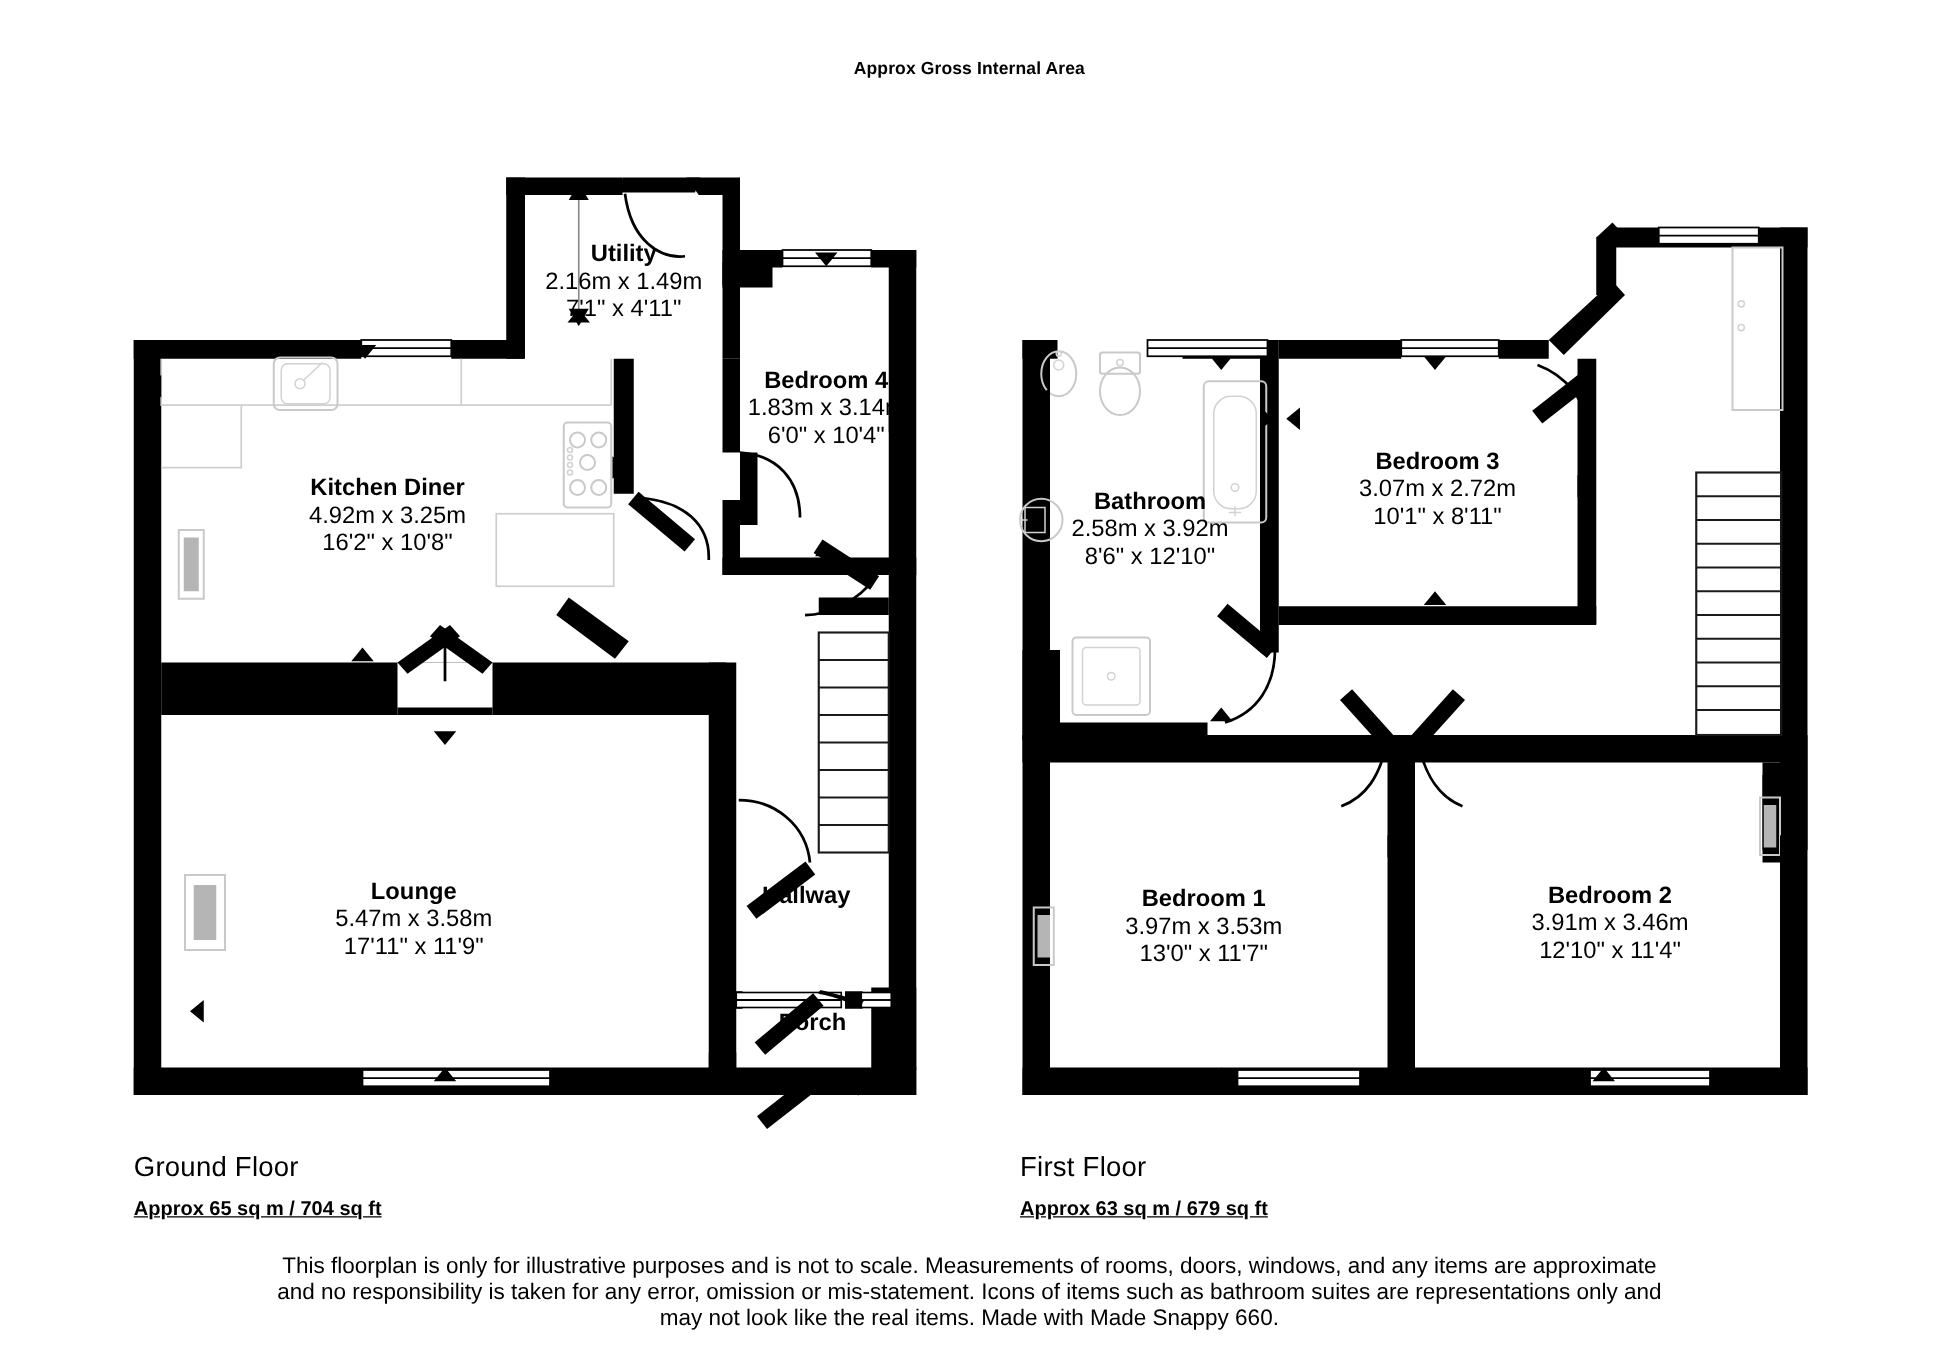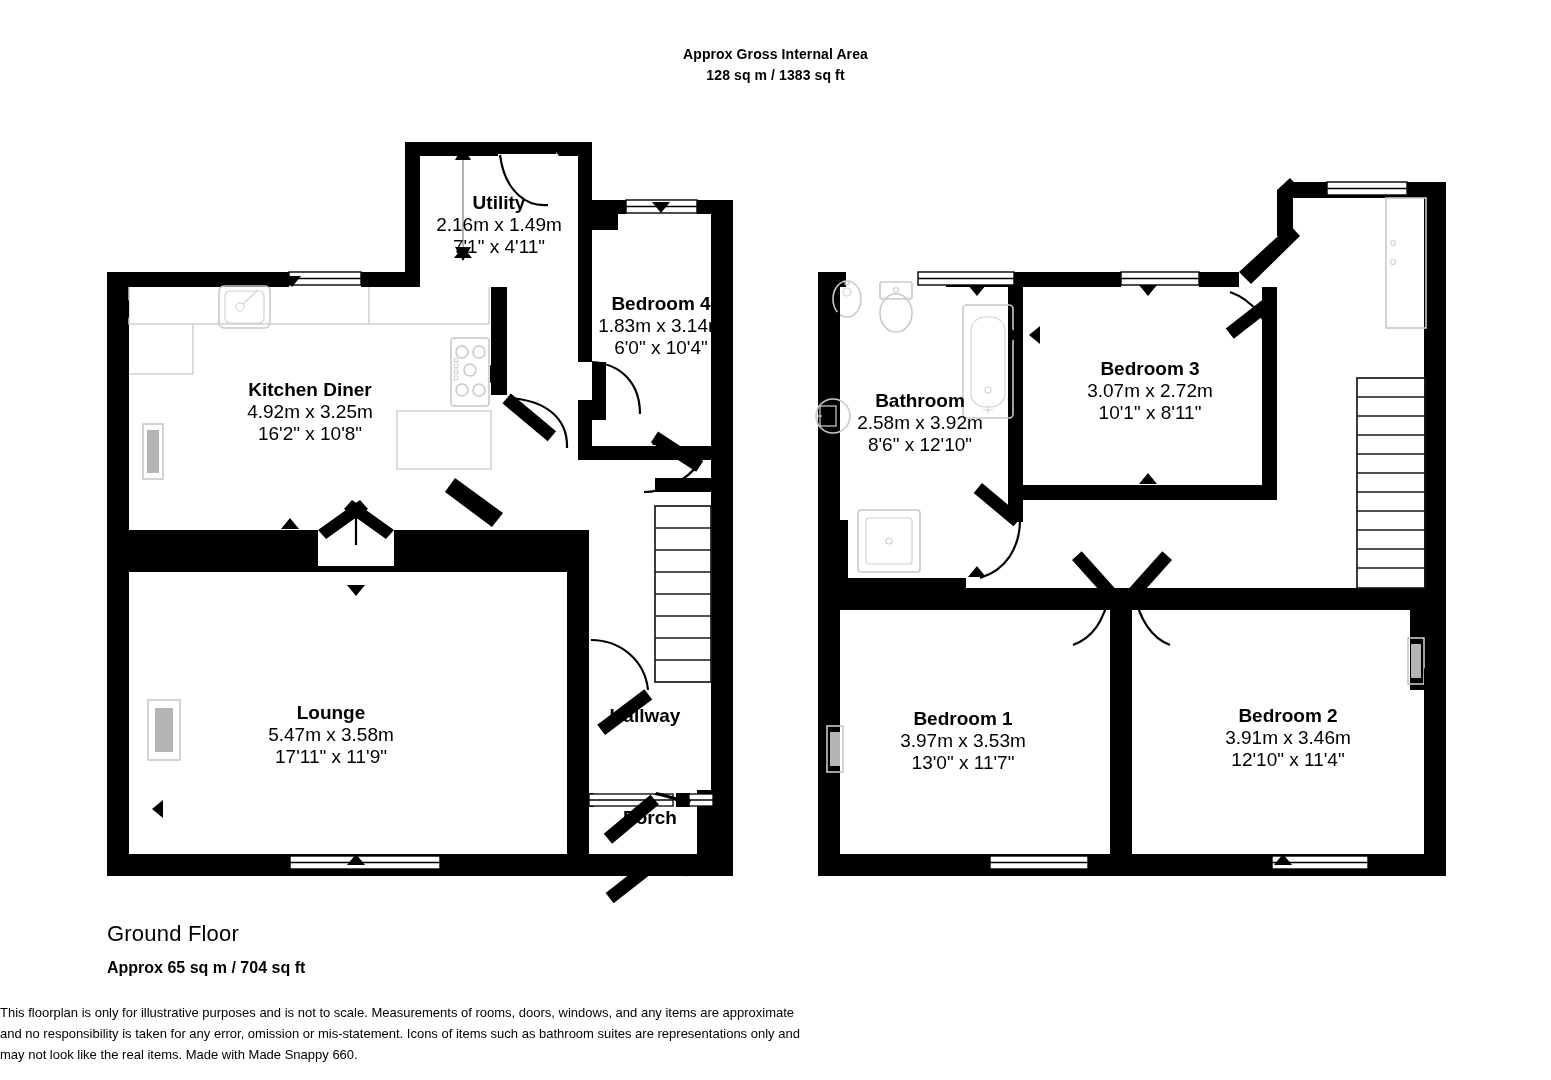--- a/index.html
+++ b/index.html
@@ -94,43 +94,44 @@
     font-size: 22px;
     font-weight: normal;
     line-height: 32px;
     letter-spacing: .2px;
   }
   .floor-cap .s {
     font-size: 16px;
     font-weight: bold;
     line-height: 22px;
     margin-top: 7px;
+    text-decoration: underline;
   }
   #gf-cap { left: 107px; top: 918px; }
   #ff-cap { left: 816px; top: 918px; }
   .disclaimer {
     position: absolute;
     left: 0;
     right: 0;
     top: 1002px;
-    font-size: 13px;
+    text-align: center;
+    font-size: 18px;
     line-height: 21px;
     font-family: "Liberation Sans", sans-serif;
     color: #000;
   }
   .disclaimer span { display: block; }
 </style>
 </head>
 <body>
 
 <div id="page">
 
   <div class="hdr">
     <div>Approx Gross Internal Area</div>
-    <div>128 sq m / 1383 sq ft</div>
   </div>
 
   <svg class="plan" viewBox="0 0 1551 1080">
 
     <g>
 
       <g class="wall">
 
         <rect x="107" y="272" width="22" height="604"></rect>
 
@@ -505,20 +506,24 @@
         <text class="rl-dim" x="1288" y="766">12'10" x 11'4"</text>
       </g>
     </g>
   </svg>
 
   <div class="floor-cap" id="gf-cap">
     <div class="t">Ground Floor</div>
     <div class="s">Approx 65 sq m / 704 sq ft</div>
   </div>
 
+  <div class="floor-cap" id="ff-cap">
+    <div class="t">First Floor</div>
+    <div class="s">Approx 63 sq m / 679 sq ft</div>
+  </div>
 
   <div class="disclaimer">
     <span>This floorplan is only for illustrative purposes and is not to scale. Measurements of rooms, doors, windows, and any items are approximate</span>
     <span>and no responsibility is taken for any error, omission or mis-statement. Icons of items such as bathroom suites are representations only and</span>
     <span>may not look like the real items. Made with Made Snappy 660.</span>
   </div>
 
 </div>
 
 </body></html>

